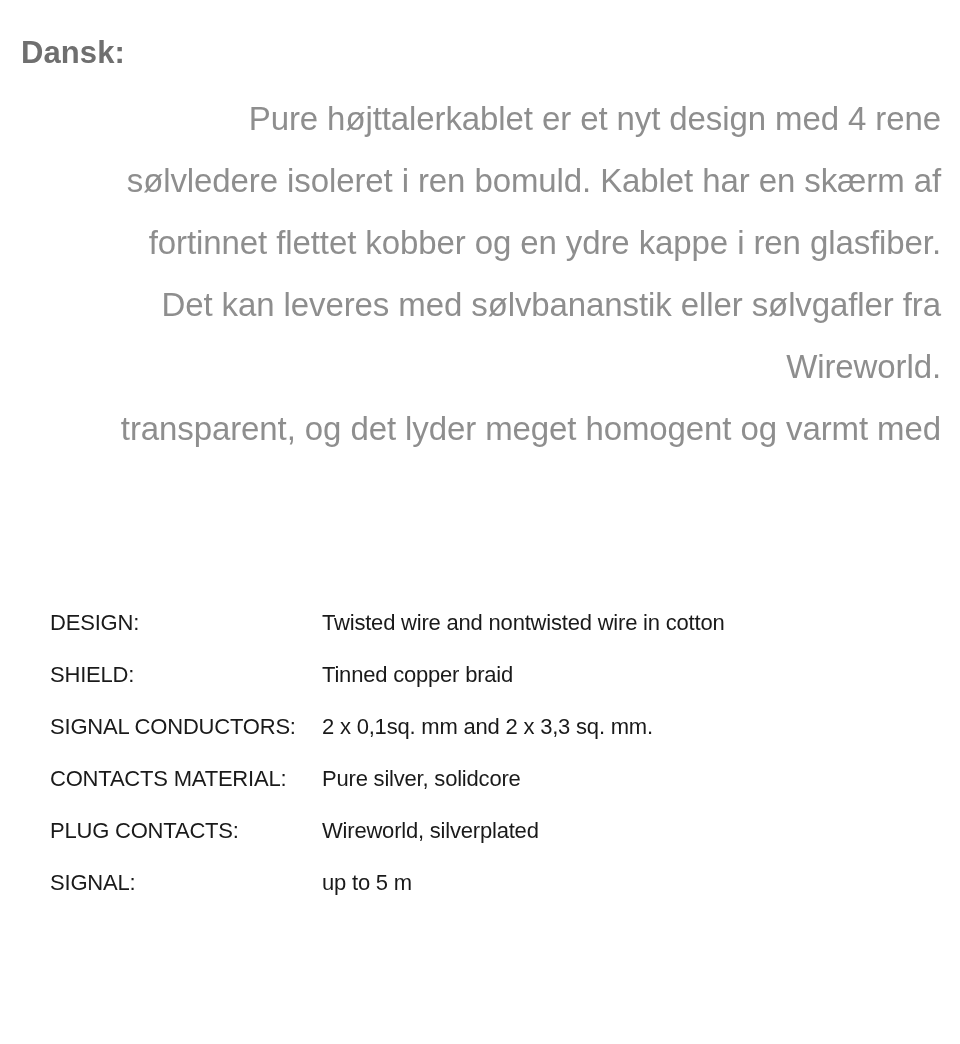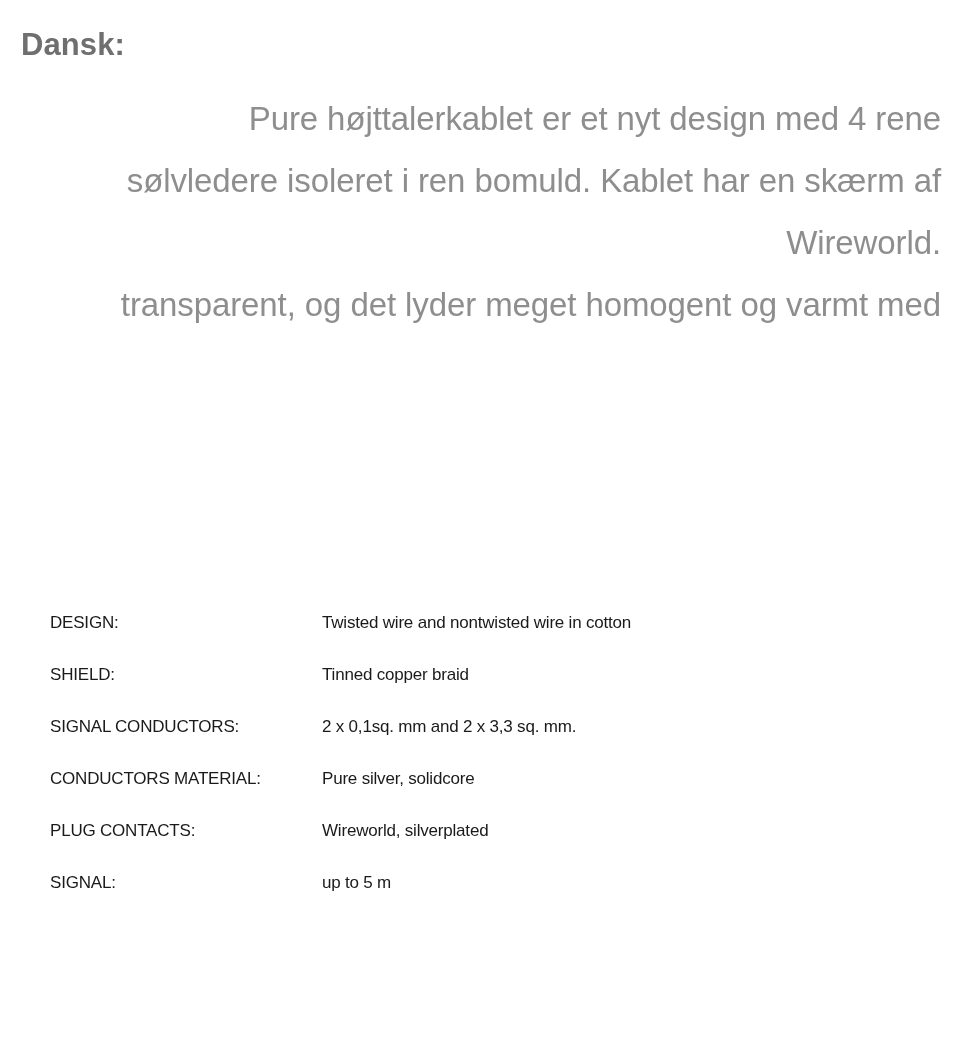--- a/index.html
+++ b/index.html
@@ -21,21 +21,21 @@
     width: 960px;
     height: 1044px;
     background: #ffffff;
     box-sizing: border-box;
   }
 
   
   .section-heading {
     position: absolute;
     left: 21px;
-    top: 24px;
+    top: 32px;
     font-size: 31px;
     font-weight: bold;
     color: #6f6f6f;
     letter-spacing: 0.1px;
     line-height: 42px;
     white-space: nowrap;
   }
 
   
   .description {
@@ -58,21 +58,21 @@
   .spec-table {
     position: absolute;
     left: 0;
     top: 612px;
     width: 960px;
     border-collapse: collapse;
   }
   .spec-row { height: 52px; }
   .spec-label,
   .spec-value {
-    font-size: 17px;
+    font-size: 22px;
     color: #1a1a1a;
     font-weight: normal;
     vertical-align: top;
     padding: 0;
     line-height: 21px;
     white-space: nowrap;
     font-stretch: condensed;
   }
   .spec-label {
     width: 261px;
@@ -87,40 +87,42 @@
 </head>
 <body>
 
 <div class="page">
 
   <div class="section-heading">Dansk:</div>
 
   <div class="description">
     <div class="desc-line">Pure højttalerkablet er et nyt design med 4 rene</div>
     <div class="desc-line">sølvledere isoleret i ren bomuld. Kablet har en skærm af</div>
+    <div class="desc-line">fortinnet flettet kobber og en ydre kappe i ren glasfiber.</div>
+    <div class="desc-line">Det kan leveres med sølvbananstik eller sølvgafler fra</div>
     <div class="desc-line">Wireworld.</div>
     <div class="desc-line">transparent, og det lyder meget homogent og varmt med</div>
   </div>
 
   <table class="spec-table">
     <tbody>
       <tr class="spec-row">
         <td class="spec-label">DESIGN:</td>
         <td class="spec-value">Twisted wire and nontwisted wire in cotton</td>
       </tr>
       <tr class="spec-row">
         <td class="spec-label">SHIELD:</td>
         <td class="spec-value">Tinned copper braid</td>
       </tr>
       <tr class="spec-row">
         <td class="spec-label">SIGNAL CONDUCTORS:</td>
         <td class="spec-value">2 x 0,1sq. mm and 2 x 3,3 sq. mm.</td>
       </tr>
       <tr class="spec-row">
-        <td class="spec-label">CONDUCTORS MATERIAL:</td>
+        <td class="spec-label">CONTACTS MATERIAL:</td>
         <td class="spec-value">Pure silver, solidcore</td>
       </tr>
       <tr class="spec-row">
         <td class="spec-label">PLUG CONTACTS:</td>
         <td class="spec-value">Wireworld, silverplated</td>
       </tr>
       <tr class="spec-row">
         <td class="spec-label">SIGNAL:</td>
         <td class="spec-value">up to 5 m</td>
       </tr>

